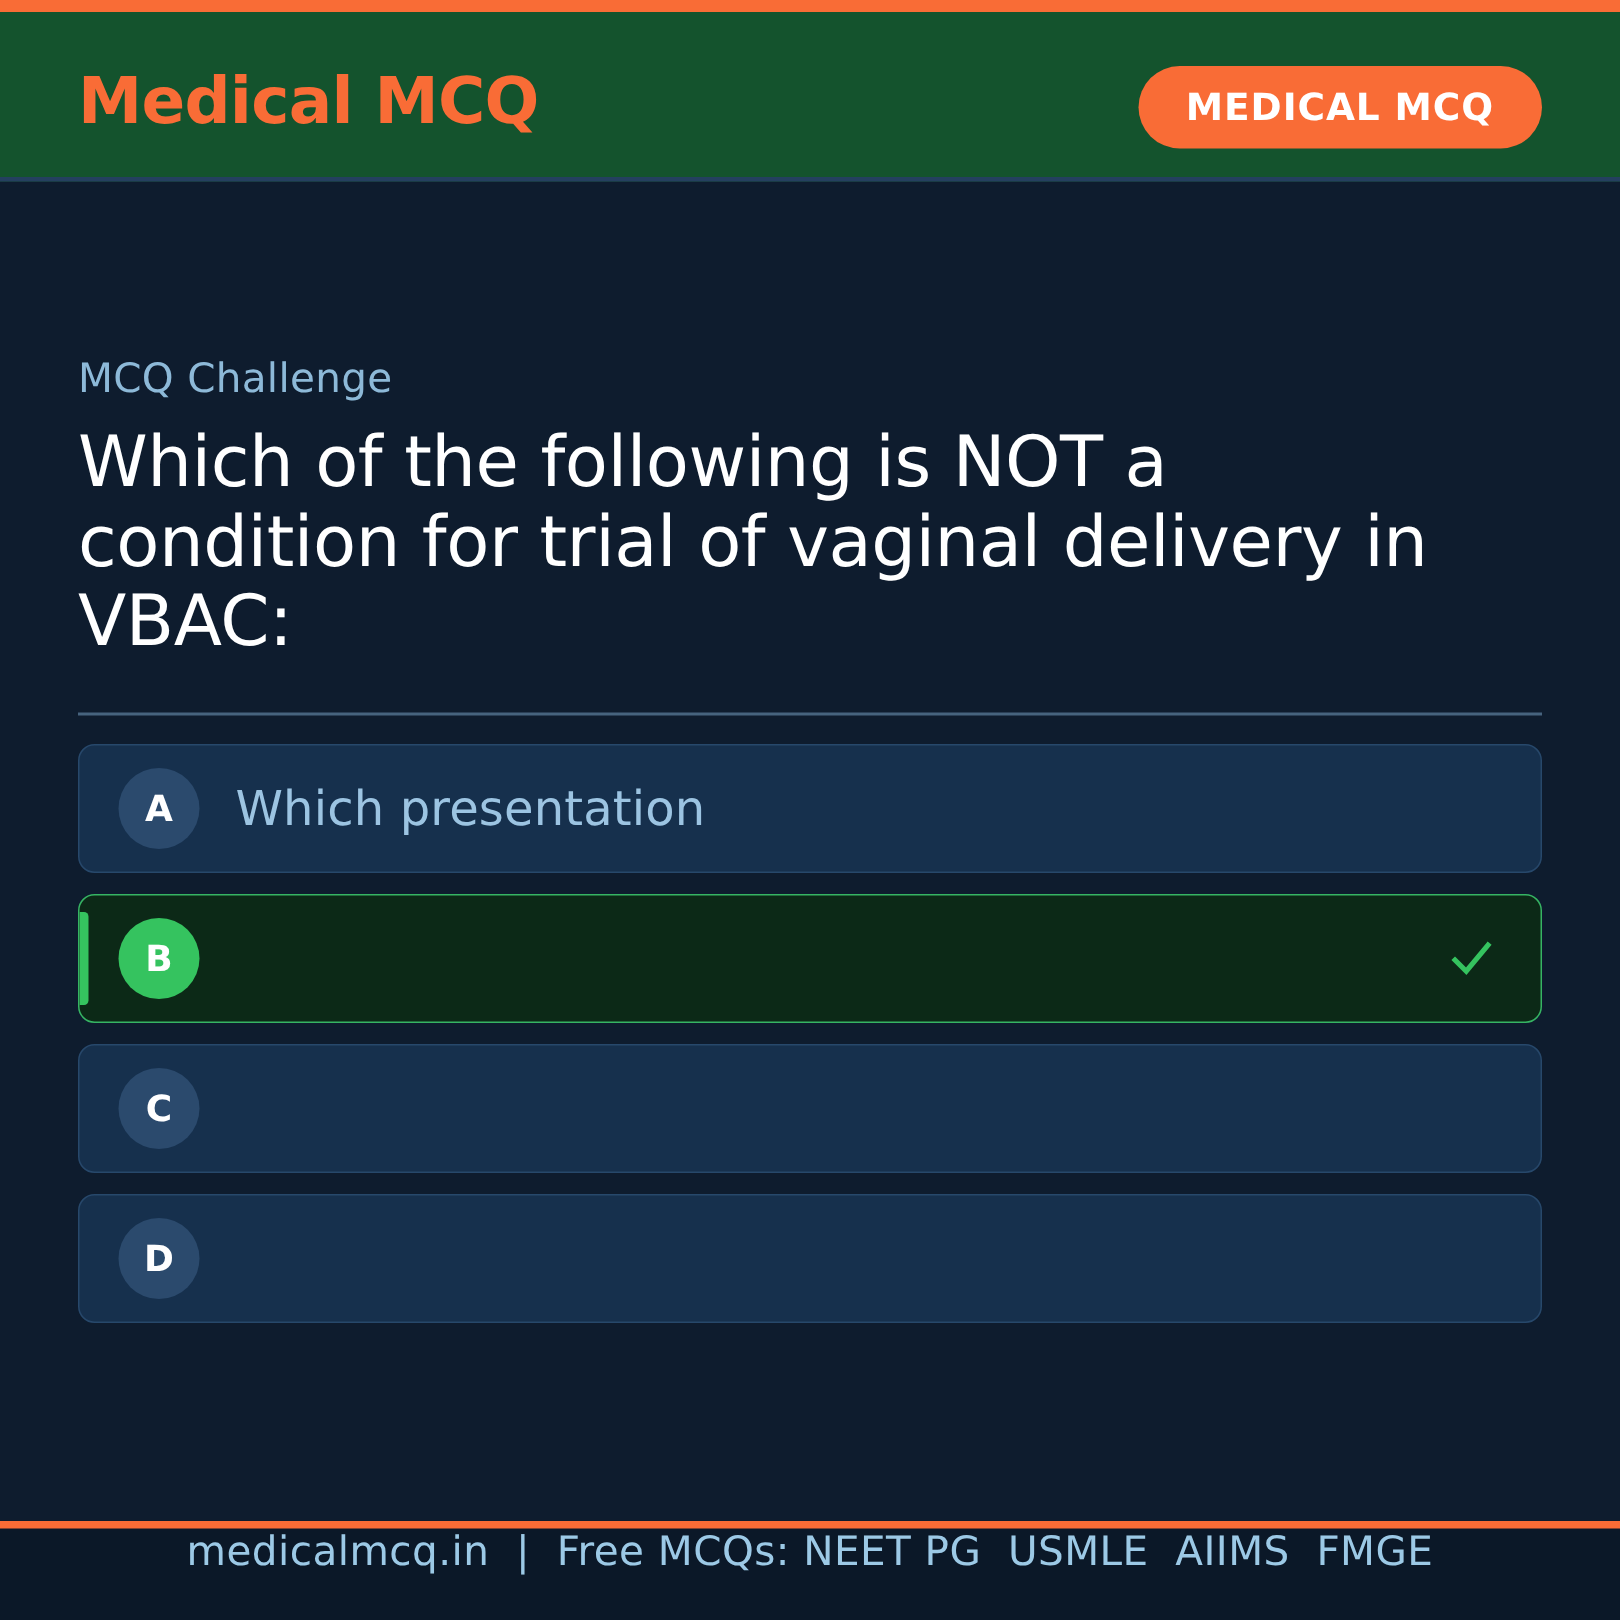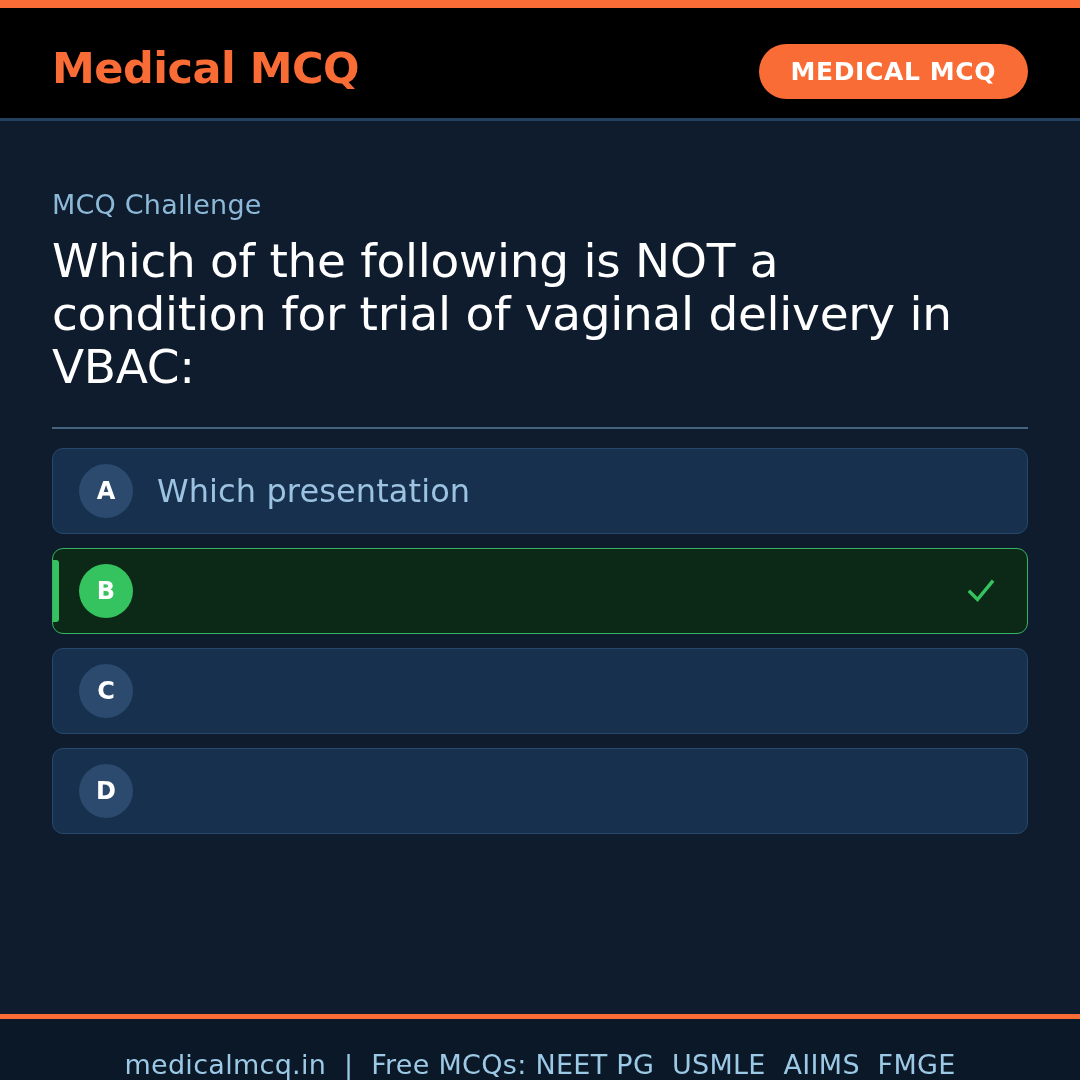--- a/index.html
+++ b/index.html
@@ -27,21 +27,21 @@
     height: 8px;
     width: 100%;
     background: #f96c36;
     flex: 0 0 auto;
   }
 
   
   .header {
     flex: 0 0 auto;
     height: 113px;
-    background: #000000;
+    background: #14532d;
     border-bottom: 3px solid #24405f;
     box-sizing: border-box;
     display: flex;
     align-items: center;
     justify-content: space-between;
     padding: 16px 52px 0 52px;
   }
   .brand {
     display: flex;
     flex-direction: column;
@@ -74,21 +74,21 @@
   
   .main {
     flex: 1 1 auto;
     position: relative;
     padding: 0 52px;
     box-sizing: border-box;
     display: flex;
     flex-direction: column;
   }
   .question-block {
-    margin-top: 68px;
+    margin-top: 116px;
   }
   .eyebrow {
     font-size: 27px;
     color: #8db9d8;
     margin-bottom: 14px;
     letter-spacing: 0.2px;
   }
   .question-text {
     font-size: 47px;
     line-height: 1.13;
@@ -178,21 +178,21 @@
   .check-icon svg { display: block; }
 
   
   .footer {
     flex: 0 0 auto;
     height: 66px;
     background: #0b1828;
     border-top: 5px solid #f96c36;
     box-sizing: border-box;
     display: flex;
-    align-items: flex-end;
+    align-items: flex-start;
     justify-content: center;
   }
   .footer-text {
     font-size: 27px;
     color: #9cc9e6;
     letter-spacing: 0.3px;
     white-space: pre;
   }
 </style>
 </head>

